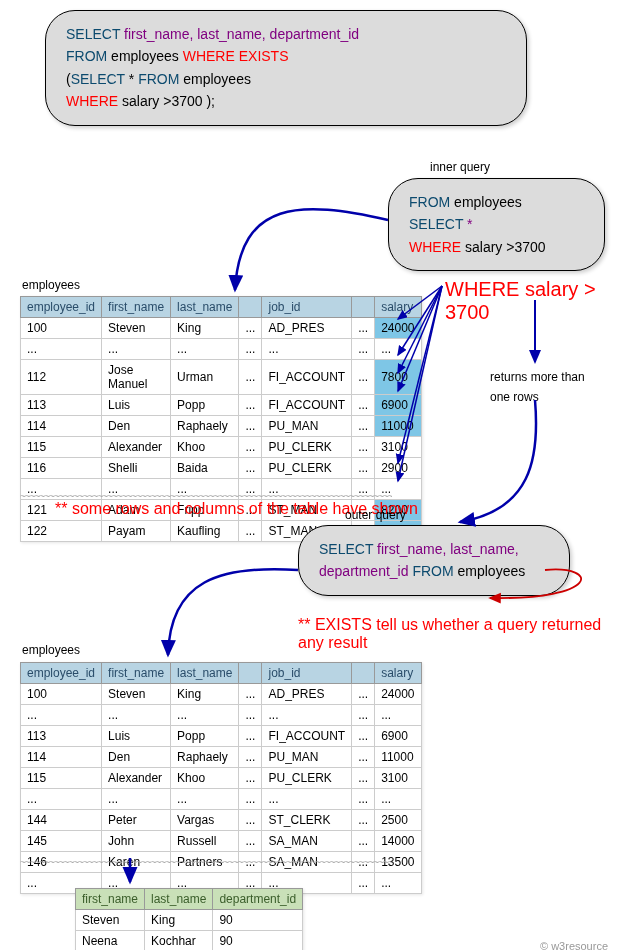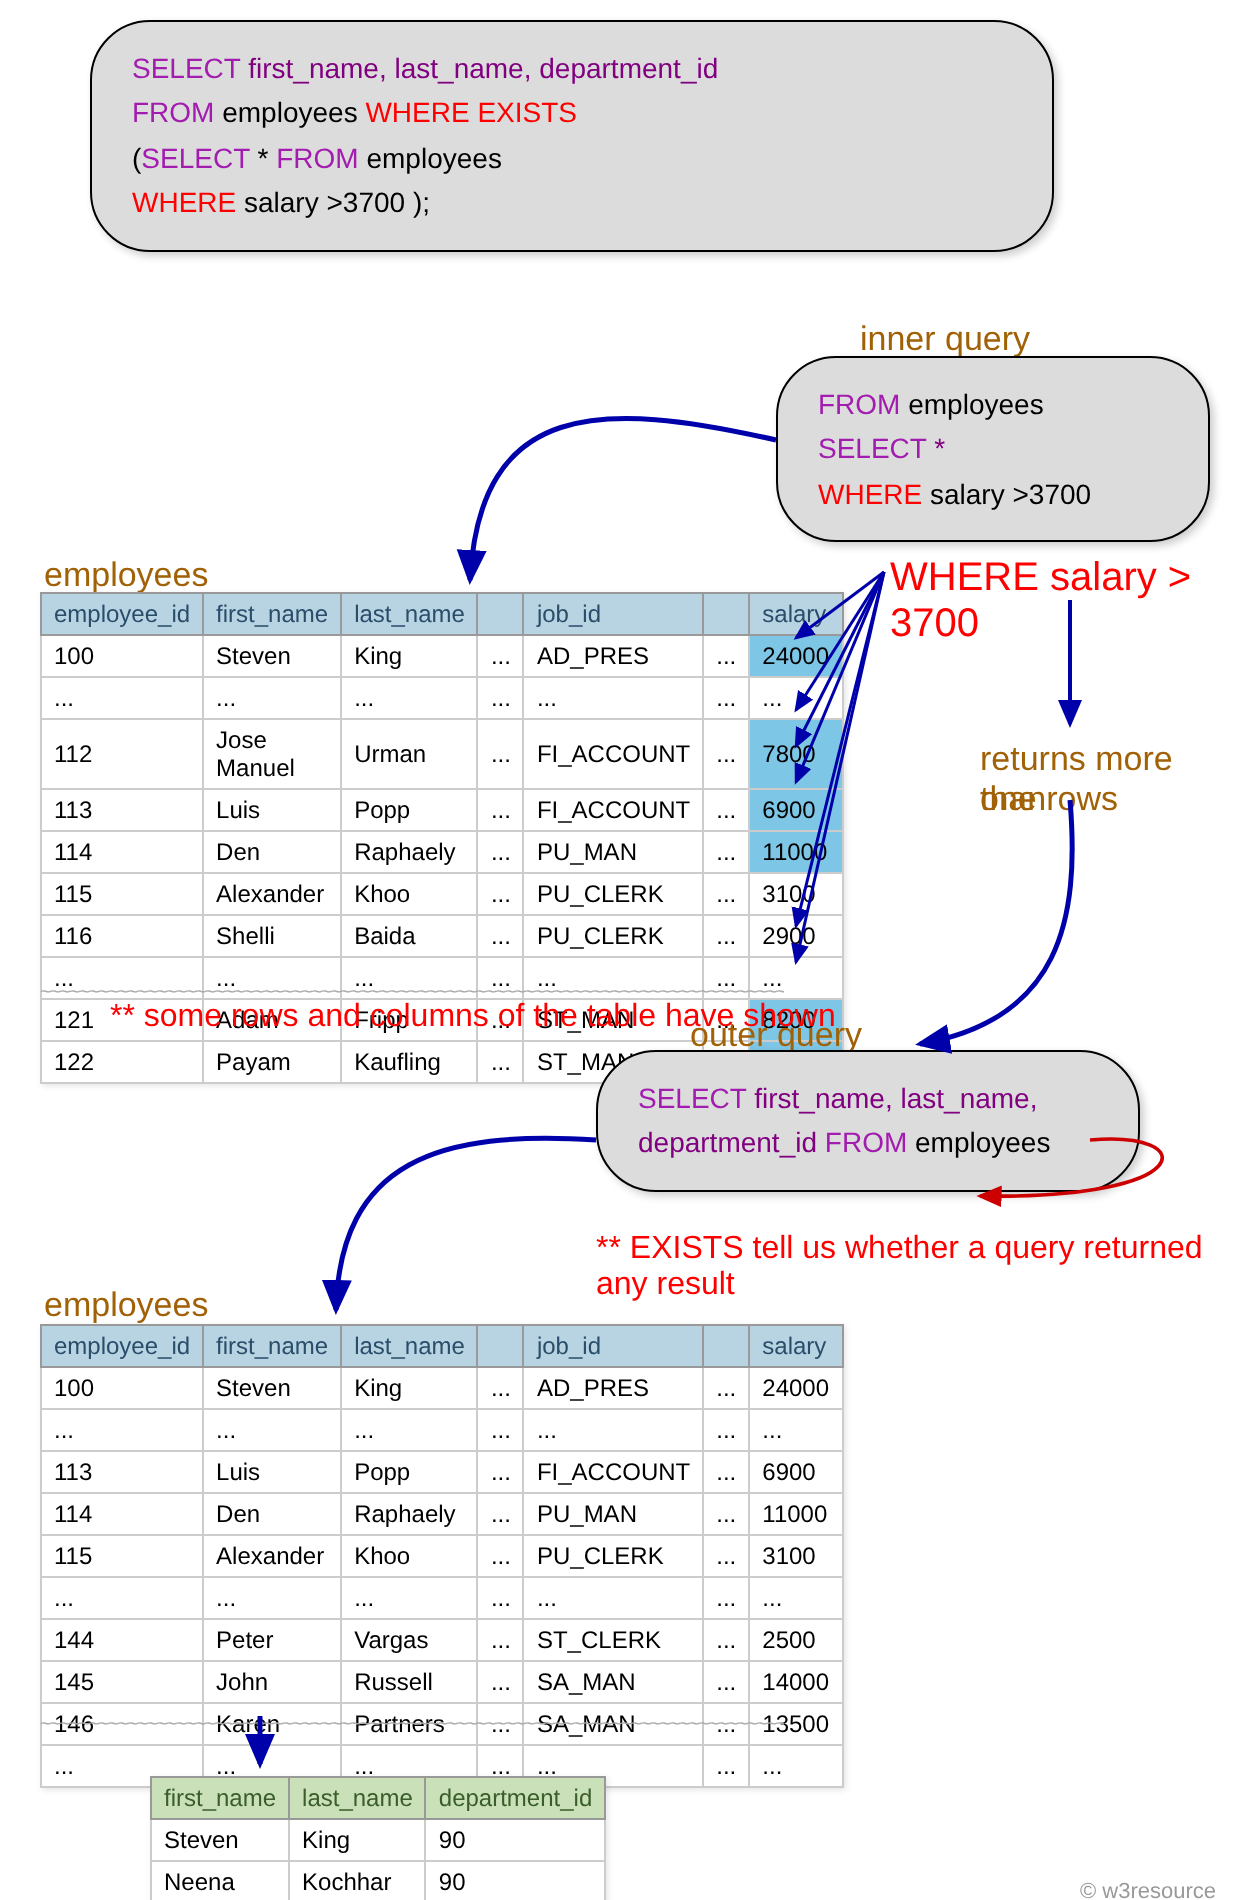--- a/index.html
+++ b/index.html
@@ -19,29 +19,29 @@
   .sql-box {
     position: absolute;
     background: #dcdcdc;
     border: 1px solid #000;
     border-radius: 30px;
     padding: 12px 20px;
     line-height: 1.6;
     font-size: 14px;
     box-shadow: 2px 2px 4px rgba(0,0,0,0.2);
   }
-  .kw-blue { color: #a21caf; }
+  .kw-blue { color: #0c4a6e; }
   .kw-red { color: #ff0000; }
   .kw-purple { color: #800080; }
   .kw-black { color: #000; }
 
   .caption {
     position: absolute;
-    color: #a16207;
-    font-size: 17px;
+    color: #000000;
+    font-size: 12px;
   }
   .caption-red {
     position: absolute;
     color: #ff0000;
     font-size: 16px;
   }
 
   .tbl {
     position: absolute;
     border-collapse: collapse;

